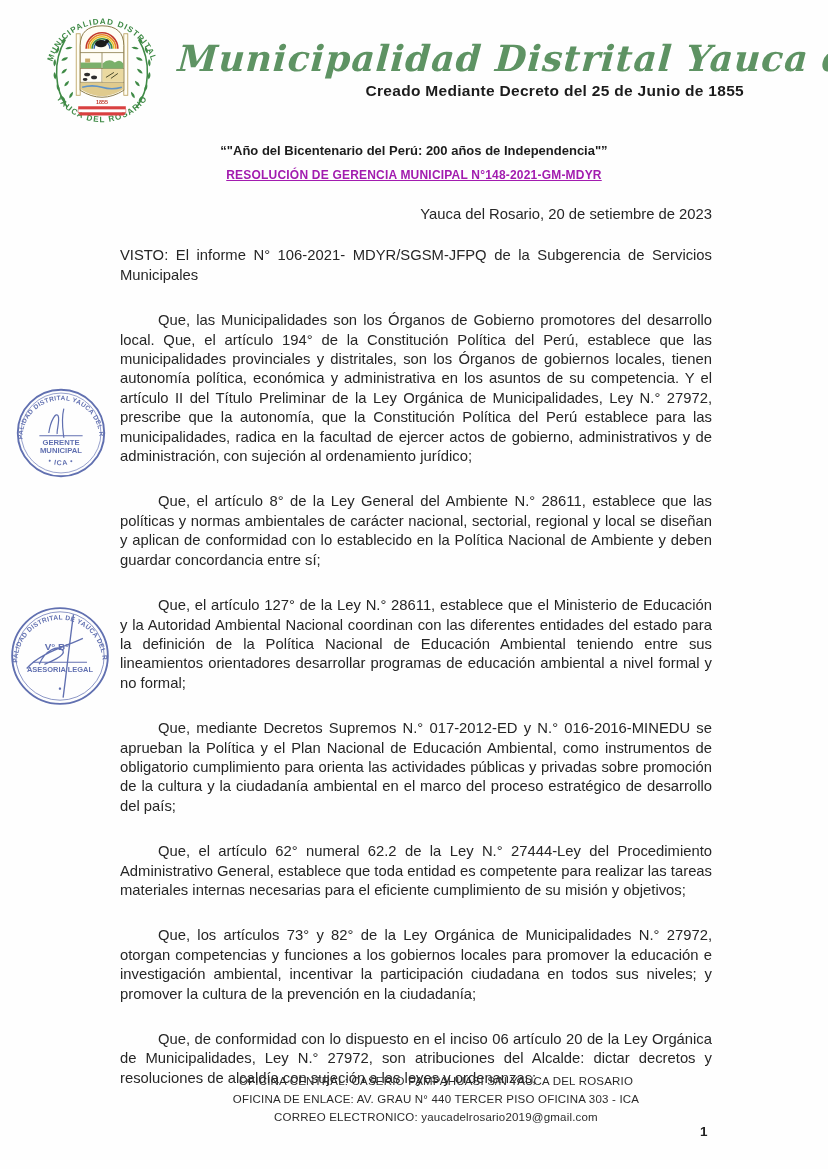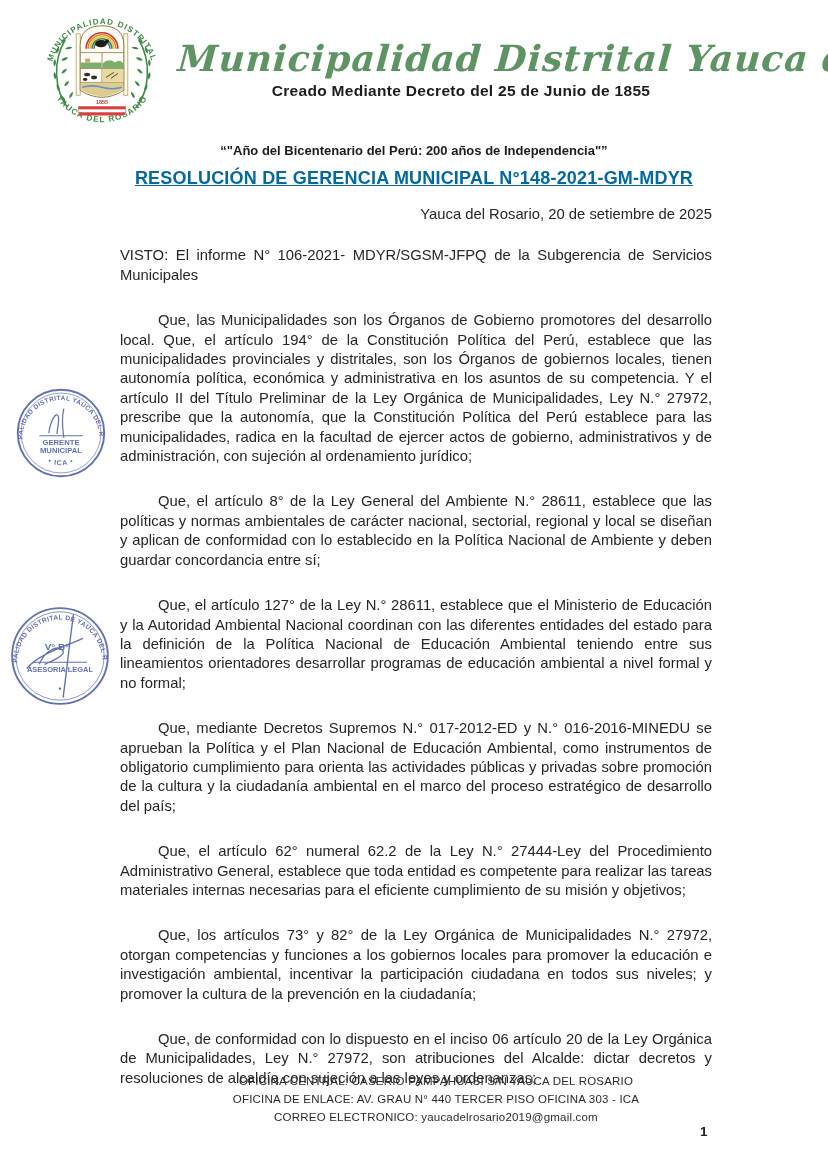--- a/index.html
+++ b/index.html
@@ -33,30 +33,31 @@
     margin-top: 3px;
     font-family: "Liberation Serif", serif;
     font-weight: bold; font-size: 19px;
     letter-spacing: 1px;
     color: #c3995f;
   }
   .creation-line {
     margin-top: 2px;
     font-weight: bold; font-size: 15.5px; color: #1c1c1c;
     letter-spacing: 0.3px;
+    text-align: right;
   }
   .year-motto {
     position: absolute; left: 0; top: 143px; width: 100%;
     text-align: center;
     font-weight: bold; font-size: 13px; color: #1c1c1c;
   }
   .res-title {
     position: absolute; left: 0; top: 168px; width: 100%;
     text-align: center;
-    font-weight: bold; font-size: 18px; color: #0369a1;
+    font-weight: bold; font-size: 12px; color: #a21caf;
     text-decoration: underline;
     letter-spacing: 0.2px;
   }
 
   
   .doc-body {
     position: absolute; left: 120px; top: 205px; width: 592px;
     font-size: 14.8px; line-height: 19.4px;
   }
   .dateline { text-align: right; }
@@ -161,21 +162,21 @@
 
   <div class="header-text">
     <div class="script-title">Municipalidad Distrital Yauca del Rosario</div>
     <div class="creation-line">Creado Mediante Decreto del 25 de Junio de 1855</div>
   </div>
 
   <div class="year-motto">“"Año del Bicentenario del Perú: 200 años de Independencia"”</div>
   <div class="res-title">RESOLUCIÓN DE GERENCIA MUNICIPAL  N°148-2021-GM-MDYR</div>
 
   <div class="doc-body">
-    <div class="dateline">Yauca del Rosario, 20 de setiembre de 2025</div>
+    <div class="dateline">Yauca del Rosario, 20 de setiembre de 2023</div>
 
     <p class="visto">
       <span class="b">VISTO:</span>
       <span>El informe N° 106-2021- MDYR/SGSM-JFPQ de la Subgerencia de Servicios Municipales</span>
     </p>
 
 
     <p class="para">Que, las Municipalidades son los Órganos de Gobierno promotores del desarrollo local. Que, el artículo 194° de la Constitución Política del Perú, establece que las municipalidades provinciales y distritales, son los Órganos de gobiernos locales, tienen autonomía política, económica y administrativa en los asuntos de su competencia. Y el artículo II del Título Preliminar de la Ley Orgánica de Municipalidades, Ley N.° 27972, prescribe que la autonomía, que la Constitución Política del Perú establece para las municipalidades, radica en la facultad de ejercer actos de gobierno, administrativos y de administración, con sujeción al ordenamiento jurídico;</p>
     <p class="para">Que, el artículo 8° de la Ley General del Ambiente N.° 28611, establece que las políticas y normas ambientales de carácter nacional, sectorial, regional y local se diseñan y aplican de conformidad con lo establecido en la Política Nacional de Ambiente y deben guardar concordancia entre sí;</p>
     <p class="para">Que, el artículo 127° de la Ley N.° 28611, establece que el Ministerio de Educación y la Autoridad Ambiental Nacional coordinan con las diferentes entidades del estado para la definición de la Política Nacional de Educación Ambiental teniendo entre sus lineamientos orientadores desarrollar programas de educación ambiental a nivel formal y no formal;</p>

